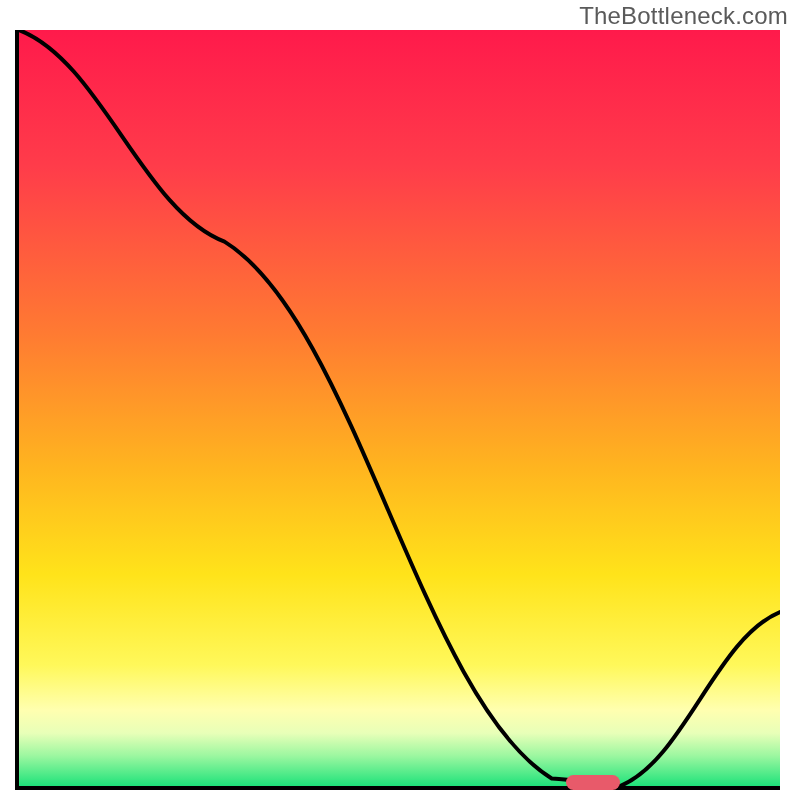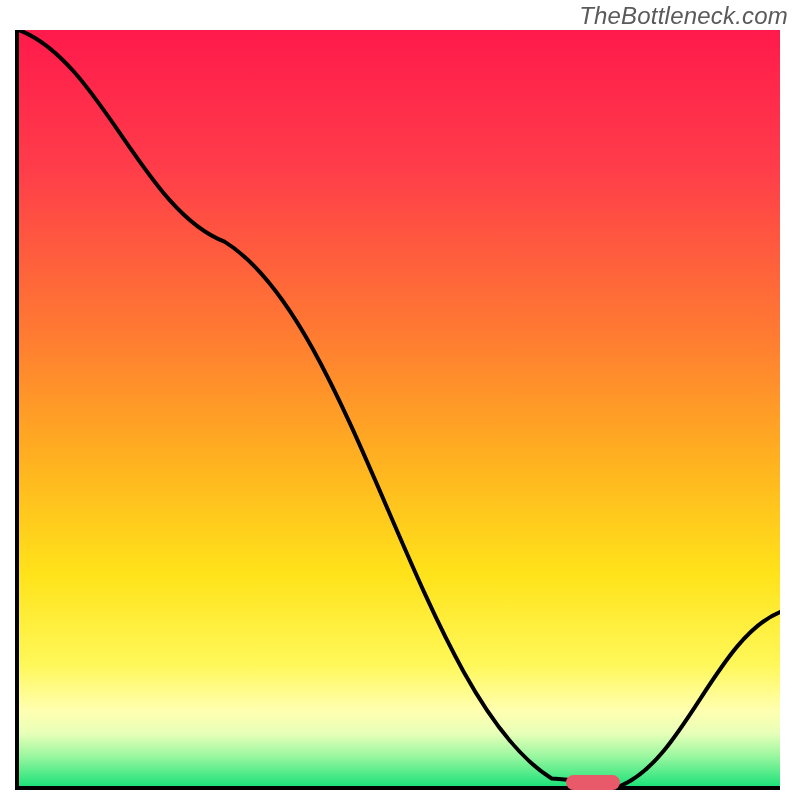--- a/index.html
+++ b/index.html
@@ -8,21 +8,20 @@
     width: 800px;
     height: 800px;
     overflow: hidden;
     background: #fff;
     font-family: Arial, Helvetica, sans-serif;
   }
   .frame {
     position: relative;
     width: 800px;
     height: 564px;
-    font-style: italic;
   }
   .watermark {
     position: absolute;
     top: 2px;
     right: 12px;
     font-size: 24px;
     font-weight: 500;
     color: #5a5a5a;
     letter-spacing: 0.2px;
     z-index: 10;

